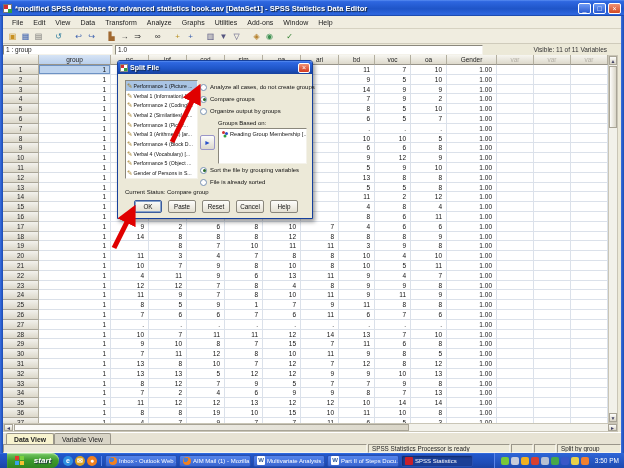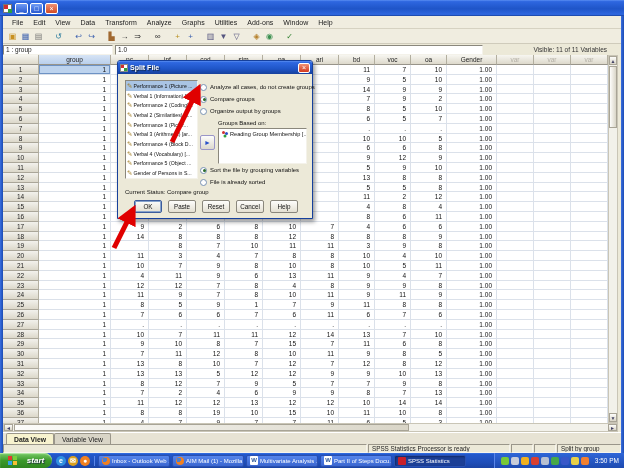--- a/index.html
+++ b/index.html
@@ -85,21 +85,21 @@
   .dbtns{position:absolute;left:0;top:139px;width:196px;display:flex;justify-content:center;gap:6px;}
   .dbtn{height:13px;min-width:28px;font-size:6.3px;border:1px solid #8a877c;border-radius:2px;padding:0 3px;
      background:linear-gradient(180deg,#fdfdfb,#e4e0d2);color:#111;}
   .dbtn.def{border:1px solid #3c5c9c;box-shadow:0 0 0 1px #87a3cc inset;}
   
   .arrows{position:absolute;left:0;top:0;z-index:20;pointer-events:none;}
   
   .taskbar{position:absolute;left:0;top:453px;width:624px;height:15px;display:flex;align-items:center;
      background:linear-gradient(180deg,#3a77e8 0%,#2258cc 8%,#1e4db8 65%,#1a43a4 100%);}
   .startbtn{height:15px;width:52px;flex:none;display:flex;align-items:center;justify-content:center;gap:9px;
-     background:linear-gradient(180deg,#79cb68,#3c9a2c 50%,#2f8520);border-radius:0 8px 8px 0;box-shadow:inset 0 1px 1px #b8e8a8;}
+     background:linear-gradient(180deg,#79cb68,#3c9a2c 50%,#2f8520);border-radius:0 8px 8px 0;box-shadow:inset 0 1px 1px #b8e8a8;margin-left:7px;}
   .flag{width:4px;height:4px;background:#e23a2e;box-shadow:5px 0 0 #7ad13d,0 5px 0 #35a3e8,5px 5px 0 #f5c132;margin:-5px 6px 0 0;flex:none;}
   .startlbl{color:#fff;font-size:8px;font-weight:bold;font-style:italic;text-shadow:1px 1px 1px #234;}
   .qlaunch{display:flex;align-items:center;gap:2px;padding:0 4px;border-right:1px solid #5a86e8;flex:none;}
   .ql{width:10px;height:10px;border-radius:50%;font-size:7px;line-height:10px;text-align:center;color:#fff;font-weight:bold;flex:none;}
   .tbuttons{display:flex;gap:2px;padding:0 3px;flex:1;overflow:hidden;}
   .tbtn2{height:12px;width:72px;flex:none;display:flex;align-items:center;gap:2px;padding:0 3px;border-radius:2px;
      background:linear-gradient(180deg,#5585ec,#3a66d0);border:1px solid #2a50b0;color:#fff;font-size:6px;white-space:nowrap;overflow:hidden;}
   .tbtn2.active{background:#1c3f96;box-shadow:inset 1px 1px 2px #102a6a;}
   .i-firefox{width:8px;height:8px;border-radius:50%;background:radial-gradient(circle at 35% 35%,#4a7fd0 30%,#f08020 32%);flex:none;}
   .i-word{width:8px;height:9px;background:#fff;border-radius:1px;color:#2b579a;font-size:6px;line-height:9px;text-align:center;font-weight:bold;flex:none;}
@@ -109,20 +109,21 @@
   .tico{width:8px;height:8px;border-radius:2px;flex:none;}
   .clock{color:#fff;font-size:6.5px;margin-left:4px;}
 </style>
 </head>
 <body>
 
 <div class="screen">
 
   <div class="titlebar">
     <span class="appicon"></span>
+    <span class="title">*modified SPSS database for advanced statistics book.sav [DataSet1] - SPSS Statistics Data Editor</span>
     <span class="winbtns">
       <span class="wb">_</span>
       <span class="wb">□</span>
       <span class="wb close">×</span>
     </span>
   </div>
 
   <div class="menubar" id="menubar">
       <span class="mi">File</span>
       <span class="mi">Edit</span>

